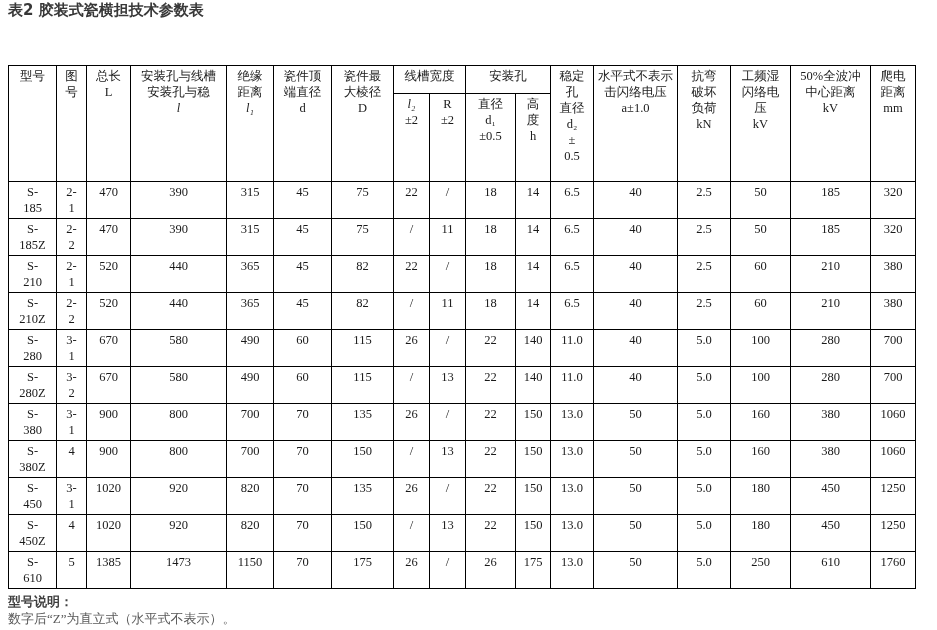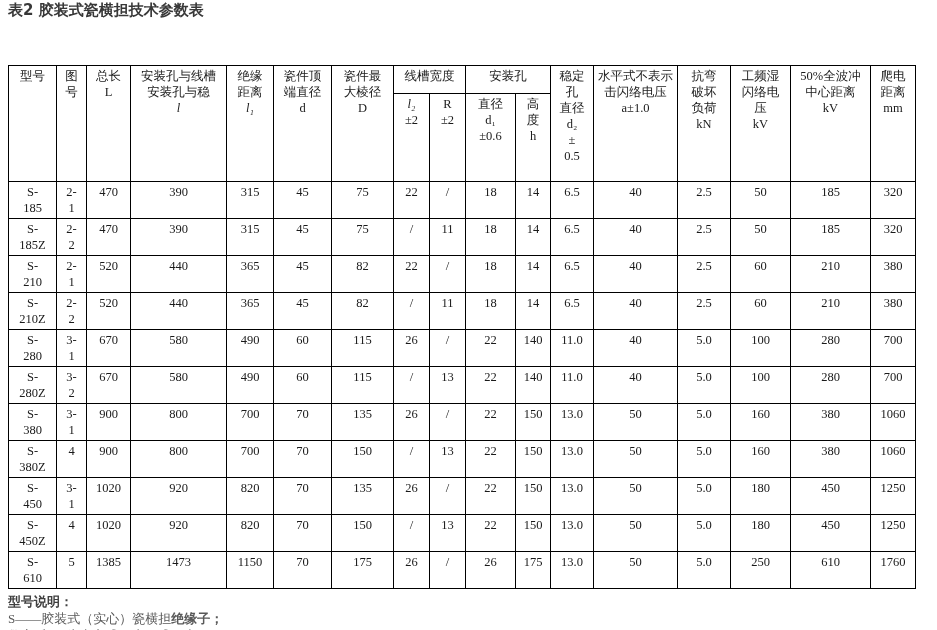--- a/index.html
+++ b/index.html
@@ -153,21 +153,21 @@
             <div class="it">l₂</div>
             <div>±2</div>
           </th>
           <th>
             <div>R</div>
             <div>±2</div>
           </th>
           <th>
             <div>直径</div>
             <div>d₁</div>
-            <div>±0.6</div>
+            <div>±0.5</div>
           </th>
           <th>
             <div>高</div>
             <div>度</div>
             <div>h</div>
           </th>
         </tr>
       </thead>
     <tbody>
         <tr>
@@ -397,17 +397,16 @@
           <td>250</td>
           <td>610</td>
           <td>1760</td>
         </tr>
       </tbody>
   </table>
 
   <div class="notes">
     <p class="heading">型号说明：</p>
     <div>
-        <p><span>S——胶装式（实心）瓷横担</span><span class="b">绝缘子；</span></p>
         <p><span>数字后“Z”为直立式（水平式不表示）。</span></p>
       </div>
   </div>
 </div>
 
 </body></html>

